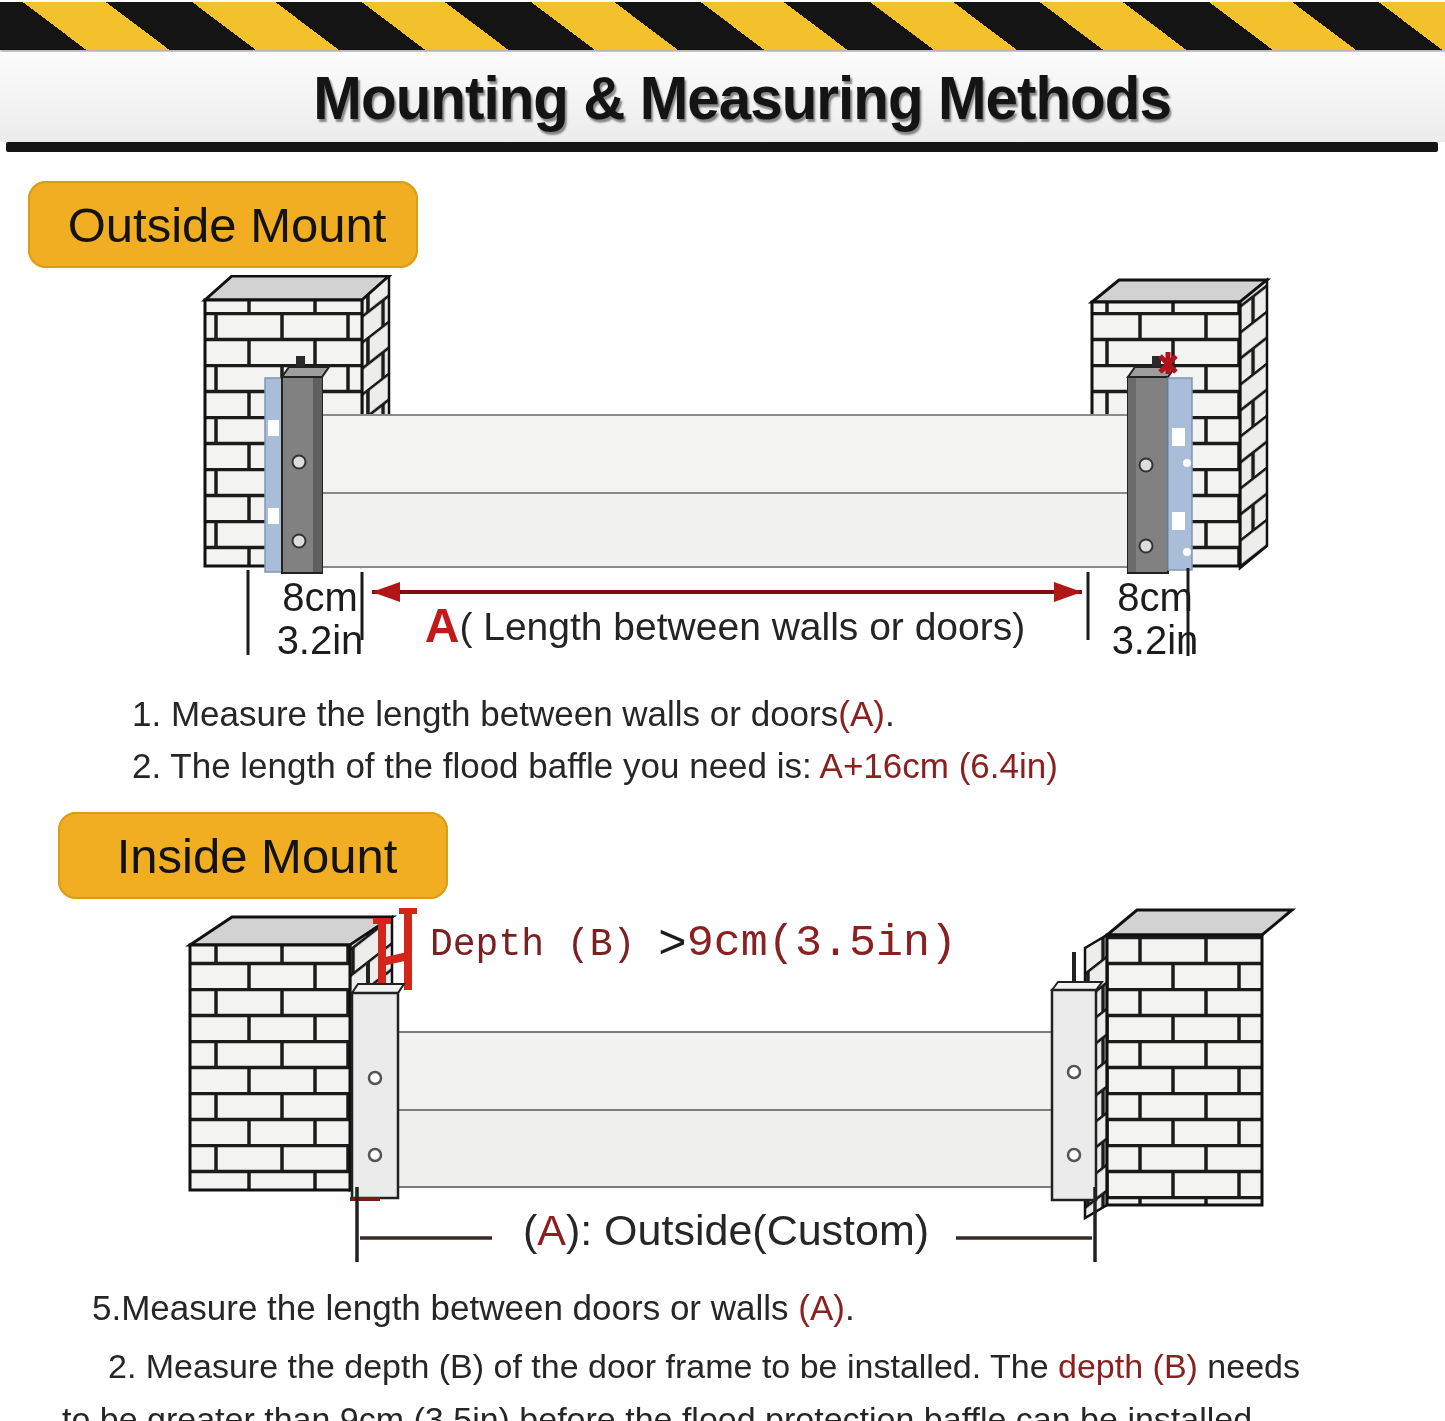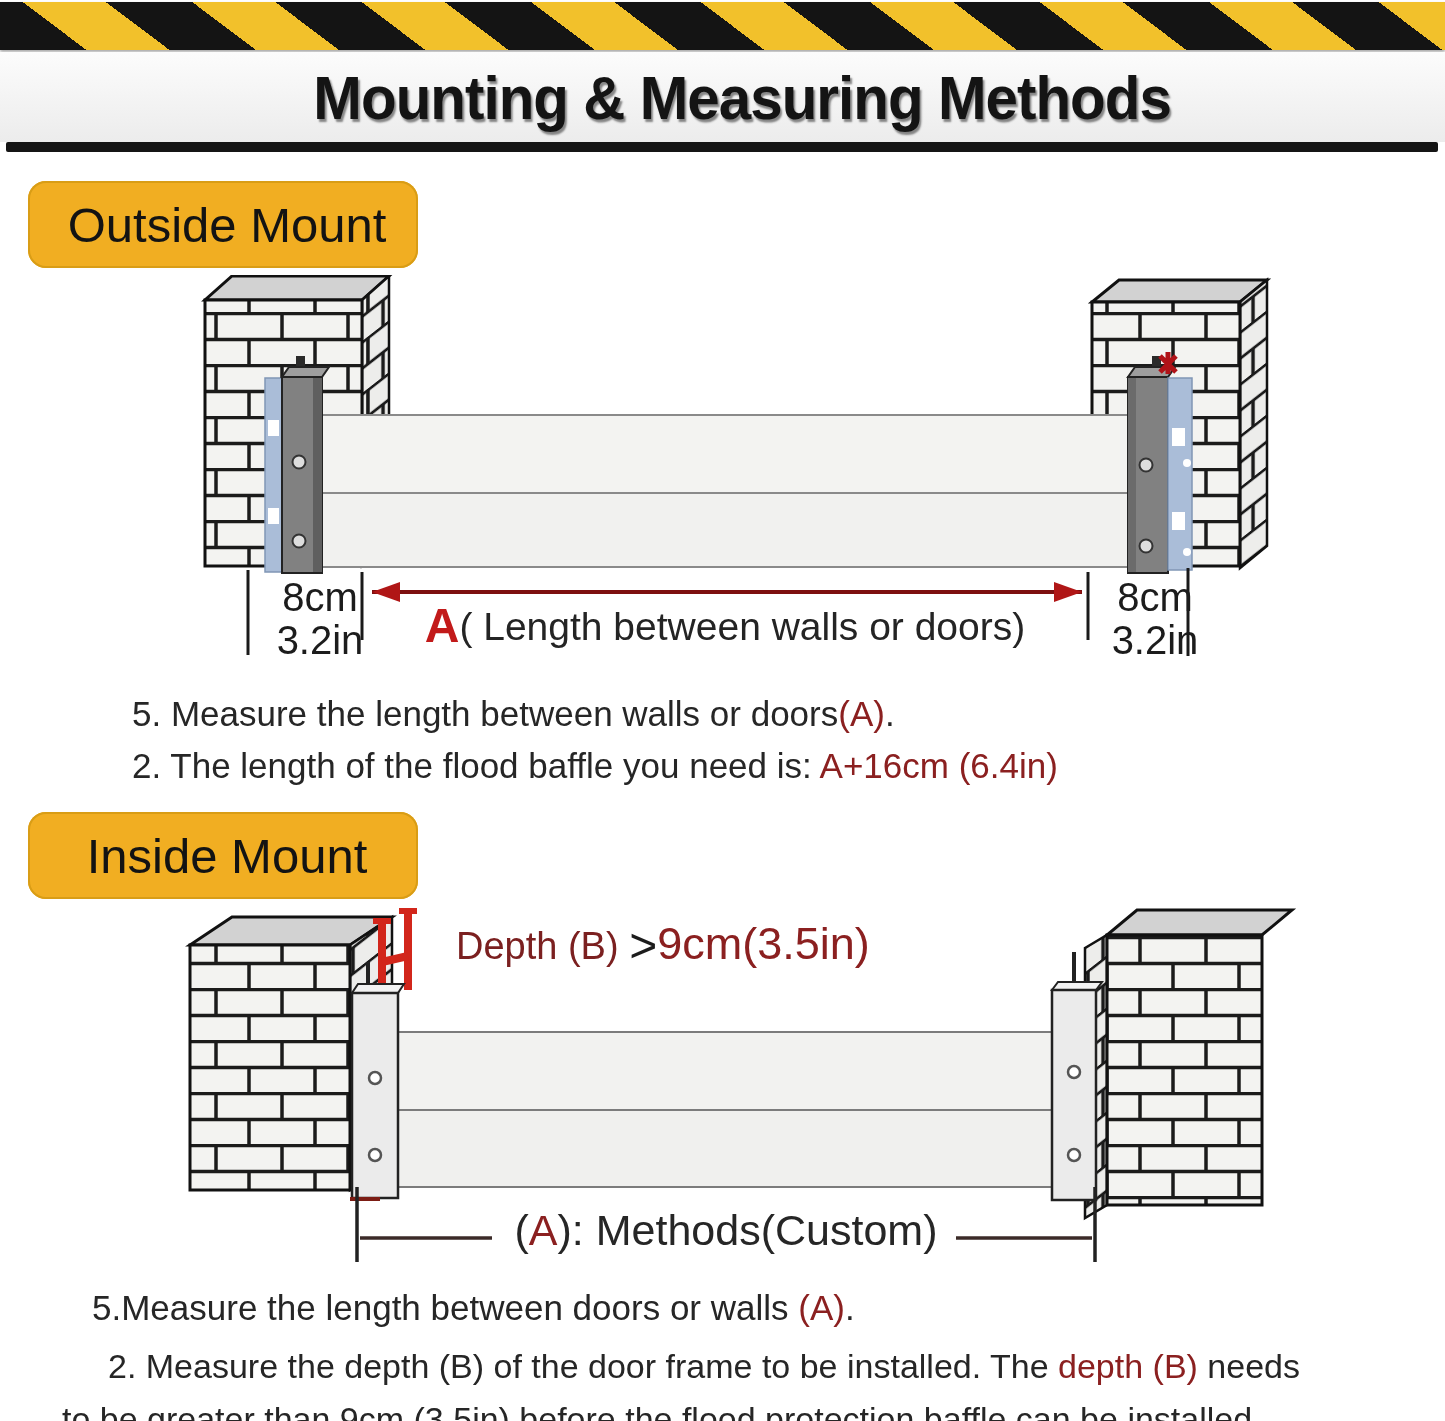--- a/index.html
+++ b/index.html
@@ -24,37 +24,37 @@
     text-shadow:2px 3px 2px rgba(0,0,0,.45);
   }
   .black-bar{position:absolute;top:142px;left:6px;width:1432px;height:10px;background:#151515;border-radius:2px;}
   
   .badge{
     position:absolute;left:28px;width:382px;height:87px;background:#F1AE22;
     border-radius:18px;display:flex;align-items:center;justify-content:center;
     font-size:49px;color:#131313;white-space:nowrap;box-shadow:inset 0 0 0 2px #d99d16;padding-left:8px;
   }
   #badge-outside{top:181px;}
-  #badge-inside{top:812px;}
+  #badge-inside{top:812px;margin-left:30px;}
   
   .diag{position:absolute;left:0;width:1445px;}
   #diag1{top:275px;height:400px;}
   #diag2{top:905px;height:375px;}
   
   .dim{position:absolute;text-align:center;font-size:40px;line-height:1.08;color:#1c1c1c;white-space:nowrap;padding-left:15px;}
   #dim-left{left:246px;top:576px;width:118px;}
   #dim-right{left:1090px;top:576px;width:100px;}
   #span-label{position:absolute;left:362px;top:598px;width:726px;text-align:center;white-space:nowrap;}
   #span-label .marker{font-size:48px;font-weight:700;color:#C21A1A;vertical-align:-2px;}
   #span-label .lbl{font-size:39px;color:#242424;}
   .steps{position:absolute;font-size:35px;color:#262626;white-space:nowrap;}
   #out-step1{left:132px;top:694px;}
   #out-step2{left:132px;top:746px;}
   .accent{color:#8B2020;}
-  #depth-note{position:absolute;left:456px;top:918px;white-space:nowrap;}
+  #depth-note{position:absolute;left:430px;top:918px;white-space:nowrap;font-family:Liberation Mono, monospace;}
   #depth-note .d-lab{font-size:38px;color:#7b2020;}
   #depth-note .d-op{font-size:48px;color:#1c1c1c;vertical-align:-3px;}
   #depth-note .d-val{font-size:45px;color:#8b2020;}
   #length-note{position:absolute;left:360px;top:1206px;width:732px;text-align:center;font-size:43px;color:#262626;white-space:nowrap;}
   #in-step1{left:92px;top:1288px;}
   #in-step2{left:62px;top:1340px;width:1350px;white-space:normal;line-height:1.55;text-indent:46px;font-size:34px;}
 </style>
 </head>
 <body>
 
@@ -153,21 +153,21 @@
   </div>
   <div class="dim" id="dim-right">
     <div>8cm</div>
     <div>3.2in</div>
   </div>
   <div id="span-label">
     <span class="marker">A</span><span class="lbl">( Length between walls or doors)</span>
   </div>
 
   <div class="steps" id="out-step1">
-    <span>5. Measure the length between walls or doors</span><span class="accent">(A)</span><span>.</span>
+    <span>1. Measure the length between walls or doors</span><span class="accent">(A)</span><span>.</span>
   </div>
   <div class="steps" id="out-step2">
     <span>2. The length of the flood baffle you need is: </span><span class="accent">A+16cm (6.4in)</span>
   </div>
 
   <div class="badge" id="badge-inside">
     <span>Inside Mount</span>
   </div>
 
   <svg class="diag" id="diag2" viewBox="0 905 1445 375">
@@ -232,21 +232,21 @@
       <line x1="1095" y1="1187" x2="1095" y2="1262" stroke="#222"></line>
       <line x1="360" y1="1238" x2="492" y2="1238"></line>
       <line x1="956" y1="1238" x2="1092" y2="1238"></line>
     </g>
   </svg>
 
   <div id="depth-note">
     <span class="d-lab">Depth (B) </span><span class="d-op">&gt;</span><span class="d-val">9cm(3.5in)</span>
   </div>
   <div id="length-note">
-    <span>(</span><span class="accent">A</span><span>): Methods(Custom)</span>
+    <span>(</span><span class="accent">A</span><span>): Outside(Custom)</span>
   </div>
 
   <div class="steps" id="in-step1">
     <span>5.Measure the length between doors or walls </span><span class="accent">(A)</span><span>.</span>
   </div>
   <div class="steps" id="in-step2">
     <span>2. Measure the depth (B) of the door frame to be installed. The </span><span class="accent">depth (B)</span><span> needs</span><br>
     <span>to be greater than 9cm (3.5in) before the flood protection baffle can be installed.</span>
   </div>
 

